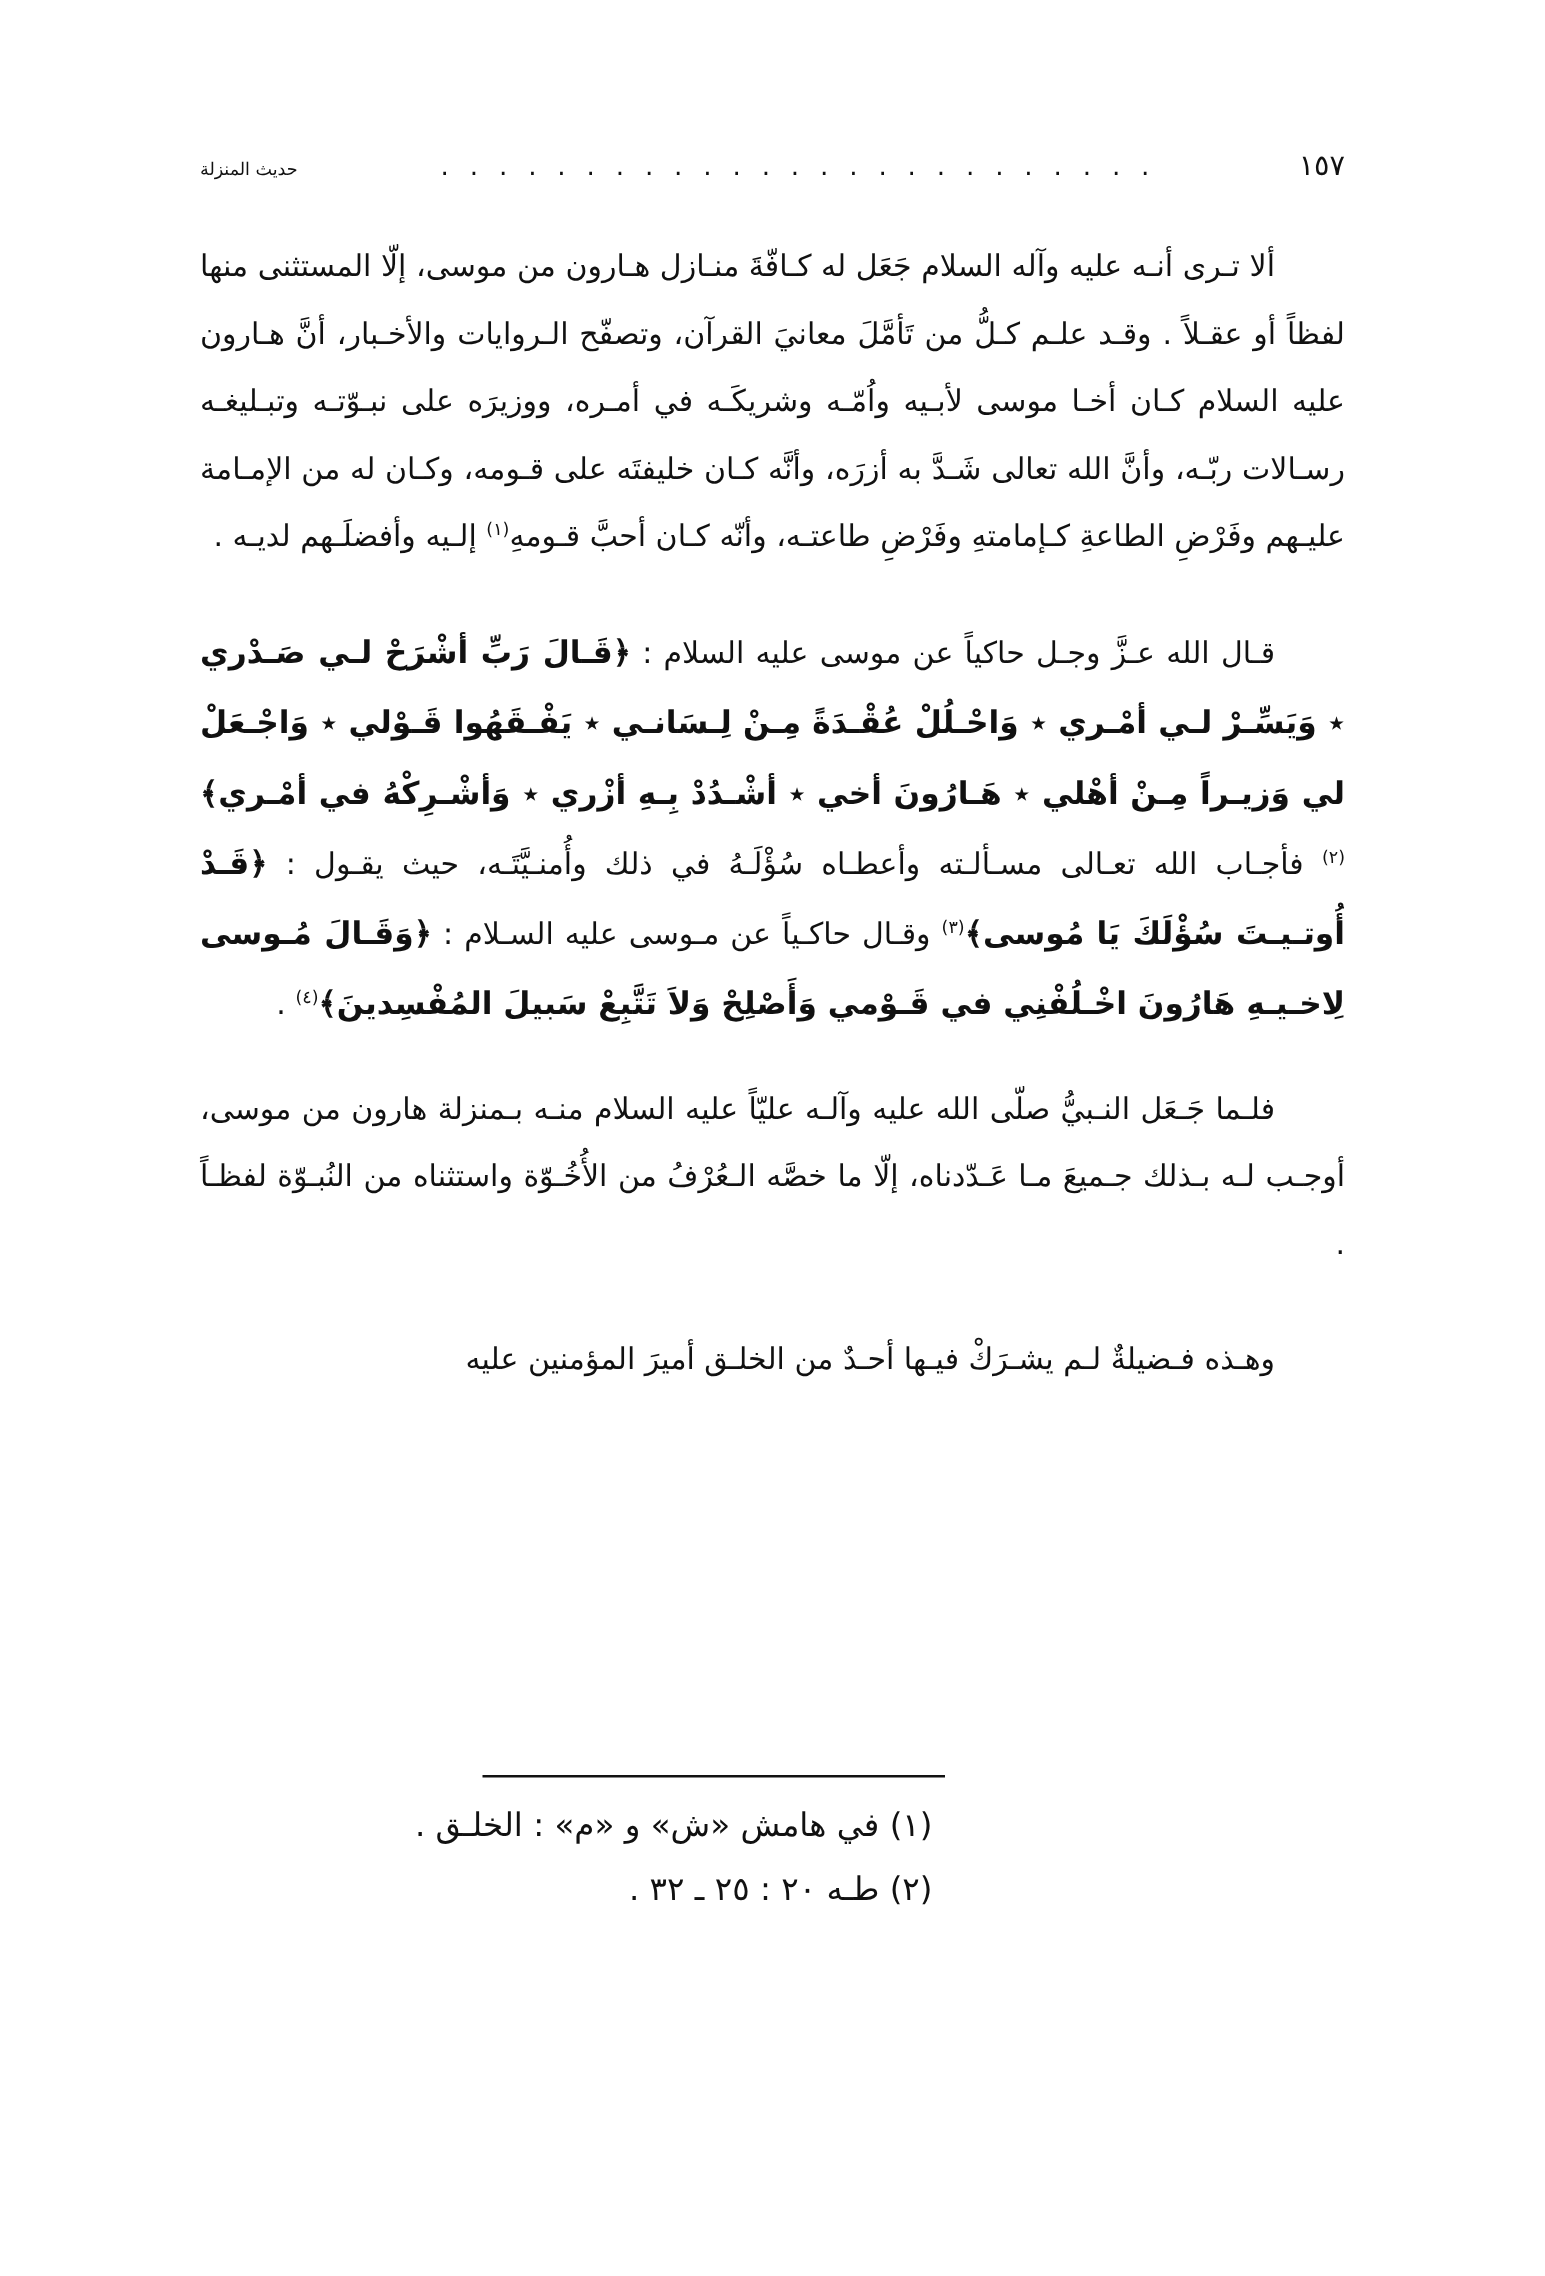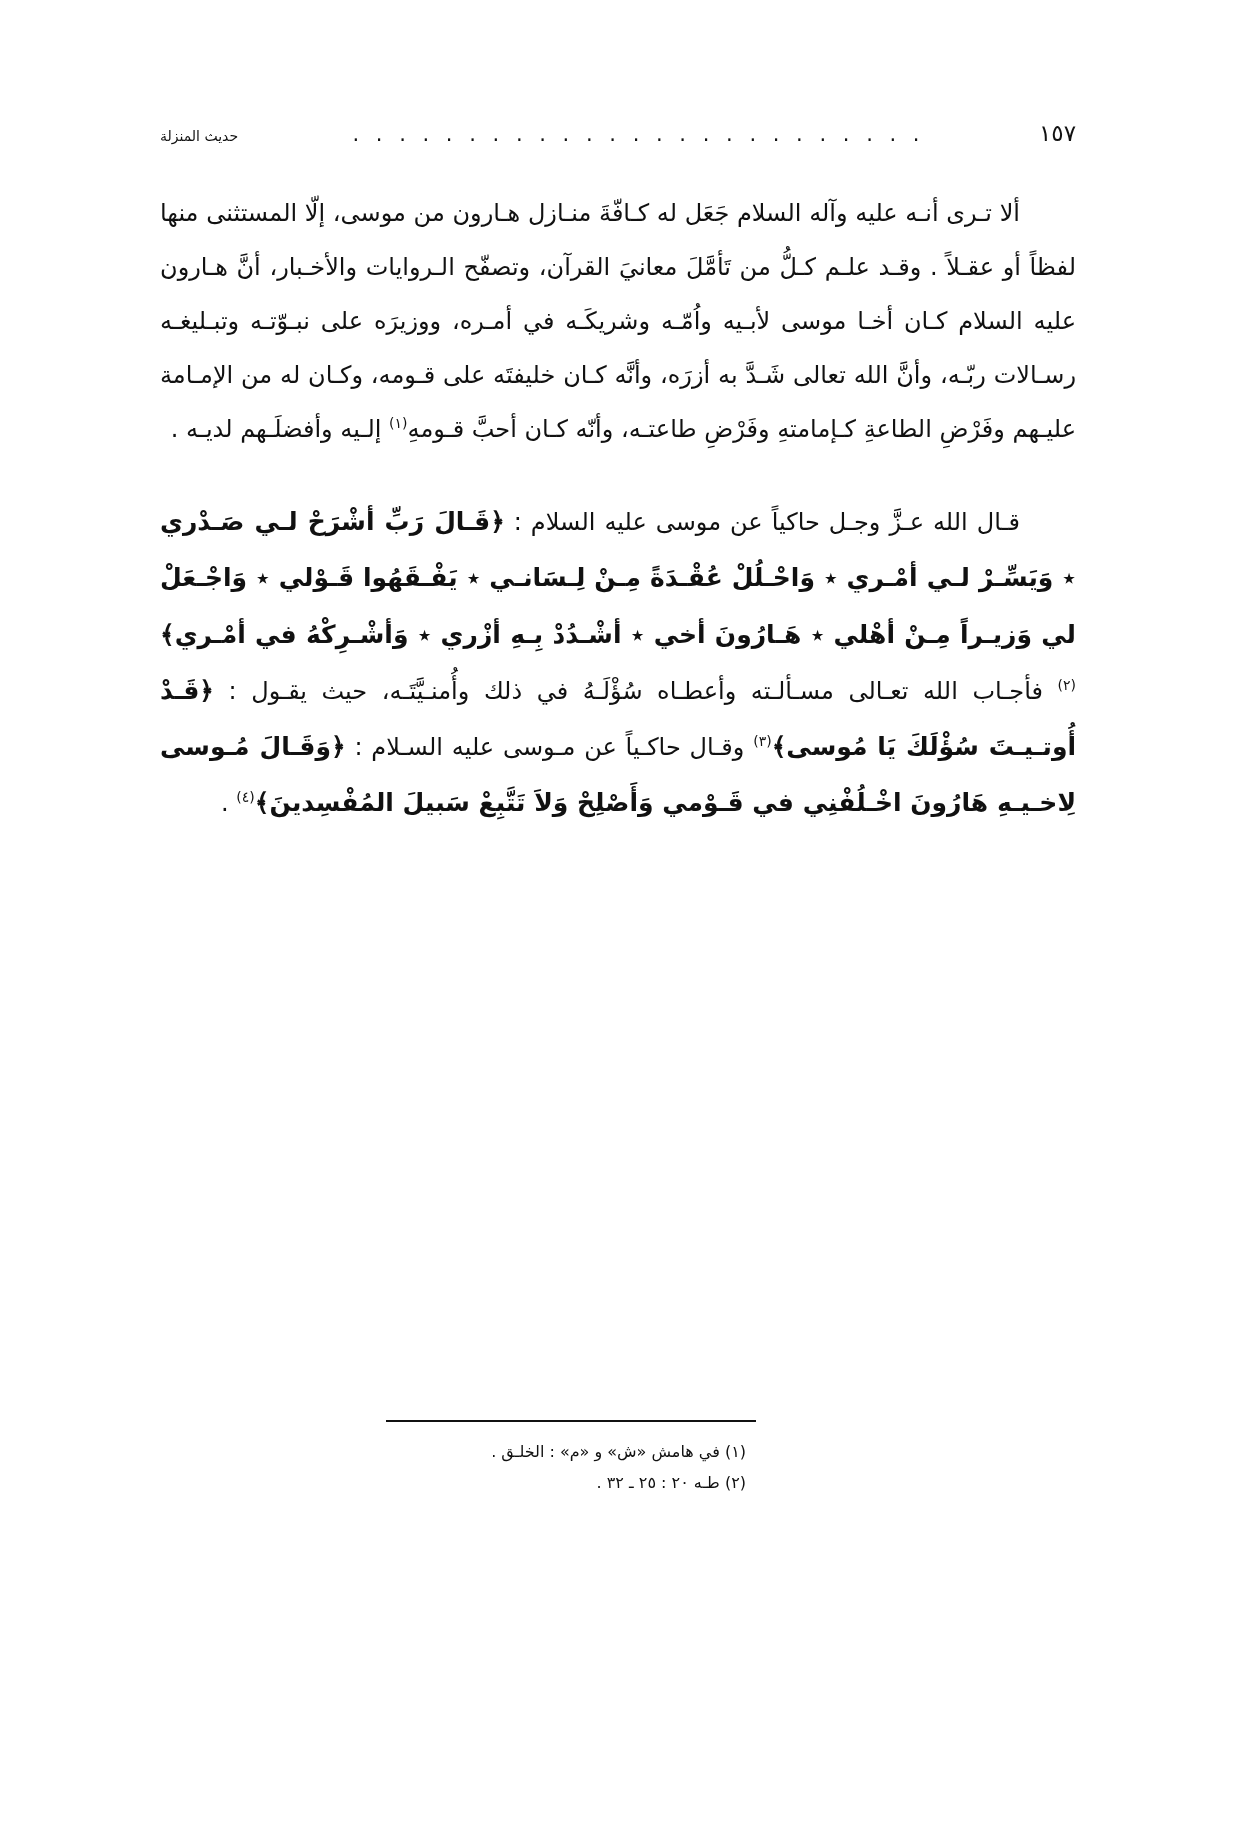--- a/index.html
+++ b/index.html
@@ -93,21 +93,21 @@
     left: 160px;
   }
   .fn-rule {
     width: 370px;
     height: 2px;
     background: #111;
     margin: 0 0 14px auto;
     margin-right: 320px;
   }
   .fn-line {
-    font-size: 16px;
+    font-size: 26px;
     line-height: 1.95;
     text-align: right;
     padding-right: 330px;
     letter-spacing: 0.5px;
     white-space: nowrap;
   }
 </style>
 </head>
 <body>
 
@@ -122,23 +122,25 @@
     </div>
 
     <p class="para indent"><span>ألا تـرى أنـه عليه وآله السلام جَعَل له كـافّةَ منـازل هـارون من موسى، إلّا المستثنى منها لفظاً أو عقـلاً . وقـد علـم كـلُّ من تَأمَّلَ معانيَ القرآن، وتصفّح الـروايات والأخـبار، أنَّ هـارون عليه السلام كـان أخـا موسى لأبـيه واُمّـه وشريكَـه في أمـره، ووزيرَه على نبـوّتـه وتبـليغـه رسـالات ربّـه، وأنَّ الله تعالى شَـدَّ به أزرَه، وأنَّه كـان خليفتَه على قـومه، وكـان له من الإمـامة عليـهم وفَرْضِ الطاعةِ كـإمامتهِ وفَرْضِ طاعتـه، وأنّه كـان أحبَّ قـومهِ</span><sup class="fn">(١)</sup><span> إلـيه وأفضلَـهم لديـه .</span></p>
 
     <div class="spacer-md"></div>
 
     <p class="para indent"><span>قـال الله عـزَّ وجـل حاكياً عن موسى عليه السلام : </span><span class="quran">﴿قَـالَ رَبِّ أشْرَحْ لـي صَـدْري ٭ وَيَسِّـرْ لـي أمْـري ٭ وَاحْـلُلْ عُقْـدَةً مِـنْ لِـسَانـي ٭ يَفْـقَهُوا قَـوْلي ٭ وَاجْـعَلْ لي وَزيـراً مِـنْ أهْلي ٭ هَـارُونَ أخي ٭ أشْـدُدْ بِـهِ أزْري ٭ وَأشْـرِكْهُ في أمْـري﴾</span><sup class="fn">(٢)</sup><span> فأجـاب الله تعـالى مسـألـته وأعطـاه سُؤْلَـهُ في ذلك وأُمنـيَّتَـه، حيث يقـول : </span><span class="quran">﴿قَـدْ أُوتـيـتَ سُؤْلَكَ يَا مُوسى﴾</span><sup class="fn">(٣)</sup><span> وقـال حاكـياً عن مـوسى عليه السـلام : </span><span class="quran">﴿وَقَـالَ مُـوسى لِاخـيـهِ هَارُونَ اخْـلُفْنِي في قَـوْمي وَأَصْلِحْ وَلاَ تَتَّبِعْ سَبيلَ المُفْسِدينَ﴾</span><sup class="fn">(٤)</sup><span> .</span></p>
 
     <div class="spacer-sm"></div>
 
+    <p class="para indent"><span>فلـما جَـعَل النـبيُّ صلّى الله عليه وآلـه عليّاً عليه السلام منـه بـمنزلة هارون من موسى، أوجـب لـه بـذلك جـميعَ مـا عَـدّدناه، إلّا ما خصَّه الـعُرْفُ من الأُخُـوّة واستثناه من النُبـوّة لفظـاً .</span></p>
 
     <div class="spacer-md"></div>
 
+    <p class="para indent"><span>وهـذه فـضيلةٌ لـم يشـرَكْ فيـها أحـدٌ من الخلـق أميرَ المؤمنين عليه</span></p>
 
   </div>
 
   <div class="footnotes">
     <div class="fn-rule"></div>
 
     <div class="fn-line">
       <span>(١)</span>
       <span>في هامش «ش» و «م» : الخلـق .</span>
     </div>

